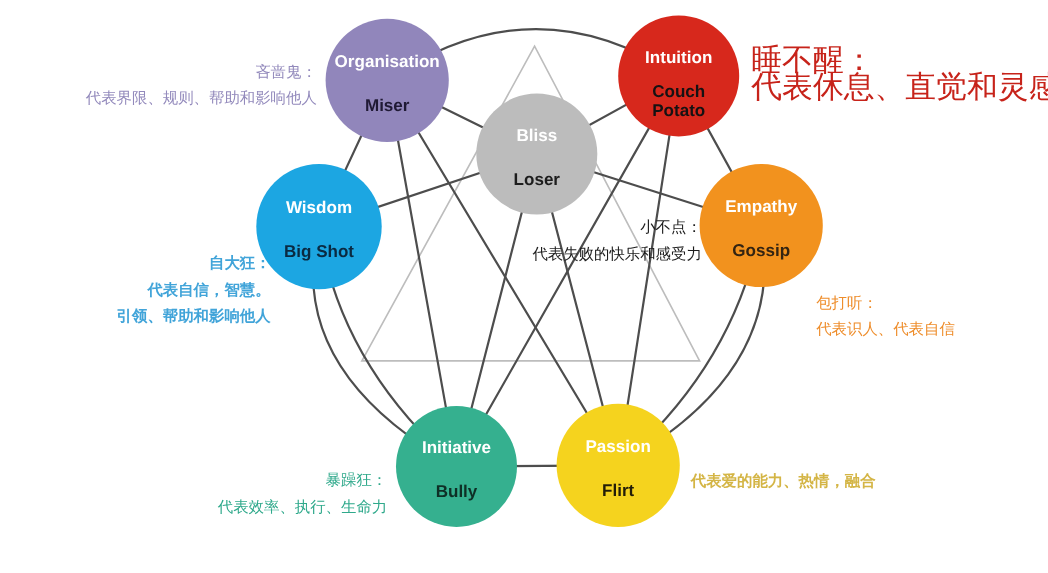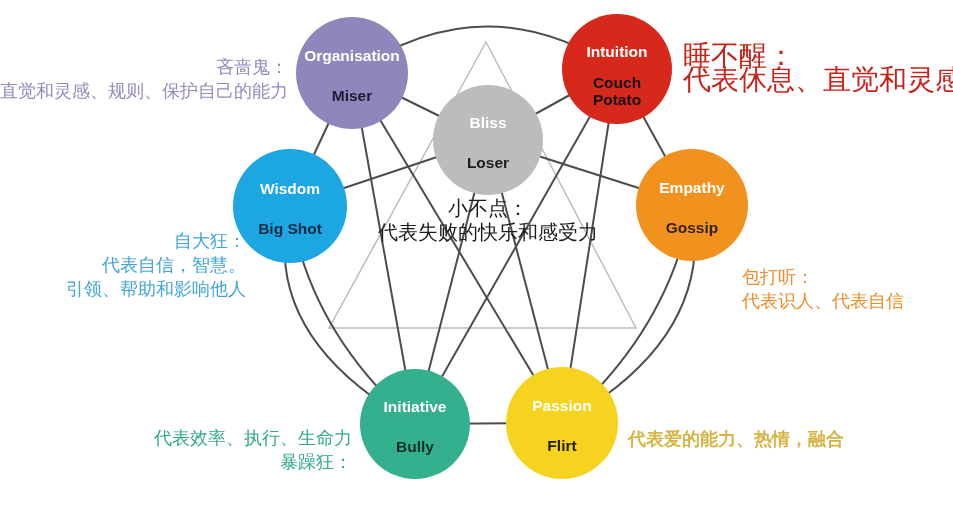--- a/index.html
+++ b/index.html
@@ -11,29 +11,29 @@
     font-family:"Liberation Sans","DejaVu Sans",sans-serif;
   }
   #diagram-svg{position:absolute;left:0;top:0;}
   #diagram-svg text{
     font-family:"Liberation Sans","DejaVu Sans",sans-serif;
     font-weight:bold;
   }
   .note{
     position:absolute;
     font-family:"Liberation Serif","DejaVu Serif",serif;
-    font-size:18px;
+    font-size:14px;
     line-height:24px;
     white-space:nowrap;
   }
   .note-miser     {top:55px;  right:665px; text-align:right;}
   .note-intuition {top:44px;  left:683px;  font-size:28px;}
   .note-wisdom    {top:229px; right:707px; text-align:right;}
   .note-empathy   {top:265px; left:742px;}
-  .note-bliss     {top:196px; left:338px;  width:300px; text-align:center; font-size:20px;}
+  .note-bliss     {top:196px; left:338px;  width:300px; text-align:right; font-size:14px;}
   .note-initiative{top:426px; right:601px; text-align:right;}
   .note-passion   {top:427px; left:628px;  font-weight:bold;}
 </style>
 </head>
 <body>
 
 <div id="canvas">
 
   <svg id="diagram-svg" width="953" height="521" viewBox="0 0 953 521">
       <polygon points="486,42 329,328 636,328" fill="none" stroke="#bdbdbd" stroke-width="1.5"></polygon>
@@ -88,46 +88,46 @@
       </g>
       <g>
         <circle cx="562" cy="423" r="56" fill="#f5d31e"></circle>
         <text x="562" y="411" text-anchor="middle" fill="#ffffff" font-size="15.5">Passion</text>
         <text x="562" y="451" text-anchor="middle" fill="#231d08" font-size="15.5">Flirt</text>
       </g>
     </svg>
 
   <div class="note note-miser" style="color: rgb(147, 138, 188);">
     <div>吝啬鬼：</div>
-    <div>直觉和灵感、规则、保护自己的能力</div>
+    <div>代表界限、规则、帮助和影响他人</div>
   </div>
 
   <div class="note note-intuition" style="color: rgb(199, 35, 26);">
     <div>睡不醒：</div>
     <div>代表休息、直觉和灵感</div>
   </div>
 
-  <div class="note note-wisdom" style="color: rgb(65, 164, 217);">
+  <div class="note note-wisdom" style="color: rgb(65, 164, 217); font-weight: bold;">
     <div>自大狂：</div>
     <div>代表自信，智慧。</div>
     <div>引领、帮助和影响他人</div>
   </div>
 
   <div class="note note-empathy" style="color: rgb(238, 141, 43);">
     <div>包打听：</div>
     <div>代表识人、代表自信</div>
   </div>
 
   <div class="note note-bliss" style="color: rgb(28, 28, 28);">
     <div>小不点：</div>
     <div>代表失败的快乐和感受力</div>
   </div>
 
   <div class="note note-initiative" style="color: rgb(47, 169, 139);">
+    <div>暴躁狂：</div>
     <div>代表效率、执行、生命力</div>
-    <div>暴躁狂：</div>
   </div>
 
   <div class="note note-passion" style="color: rgb(212, 181, 69);">
     <div>代表爱的能力、热情，融合</div>
   </div>
 
 </div>
 
 </body></html>

